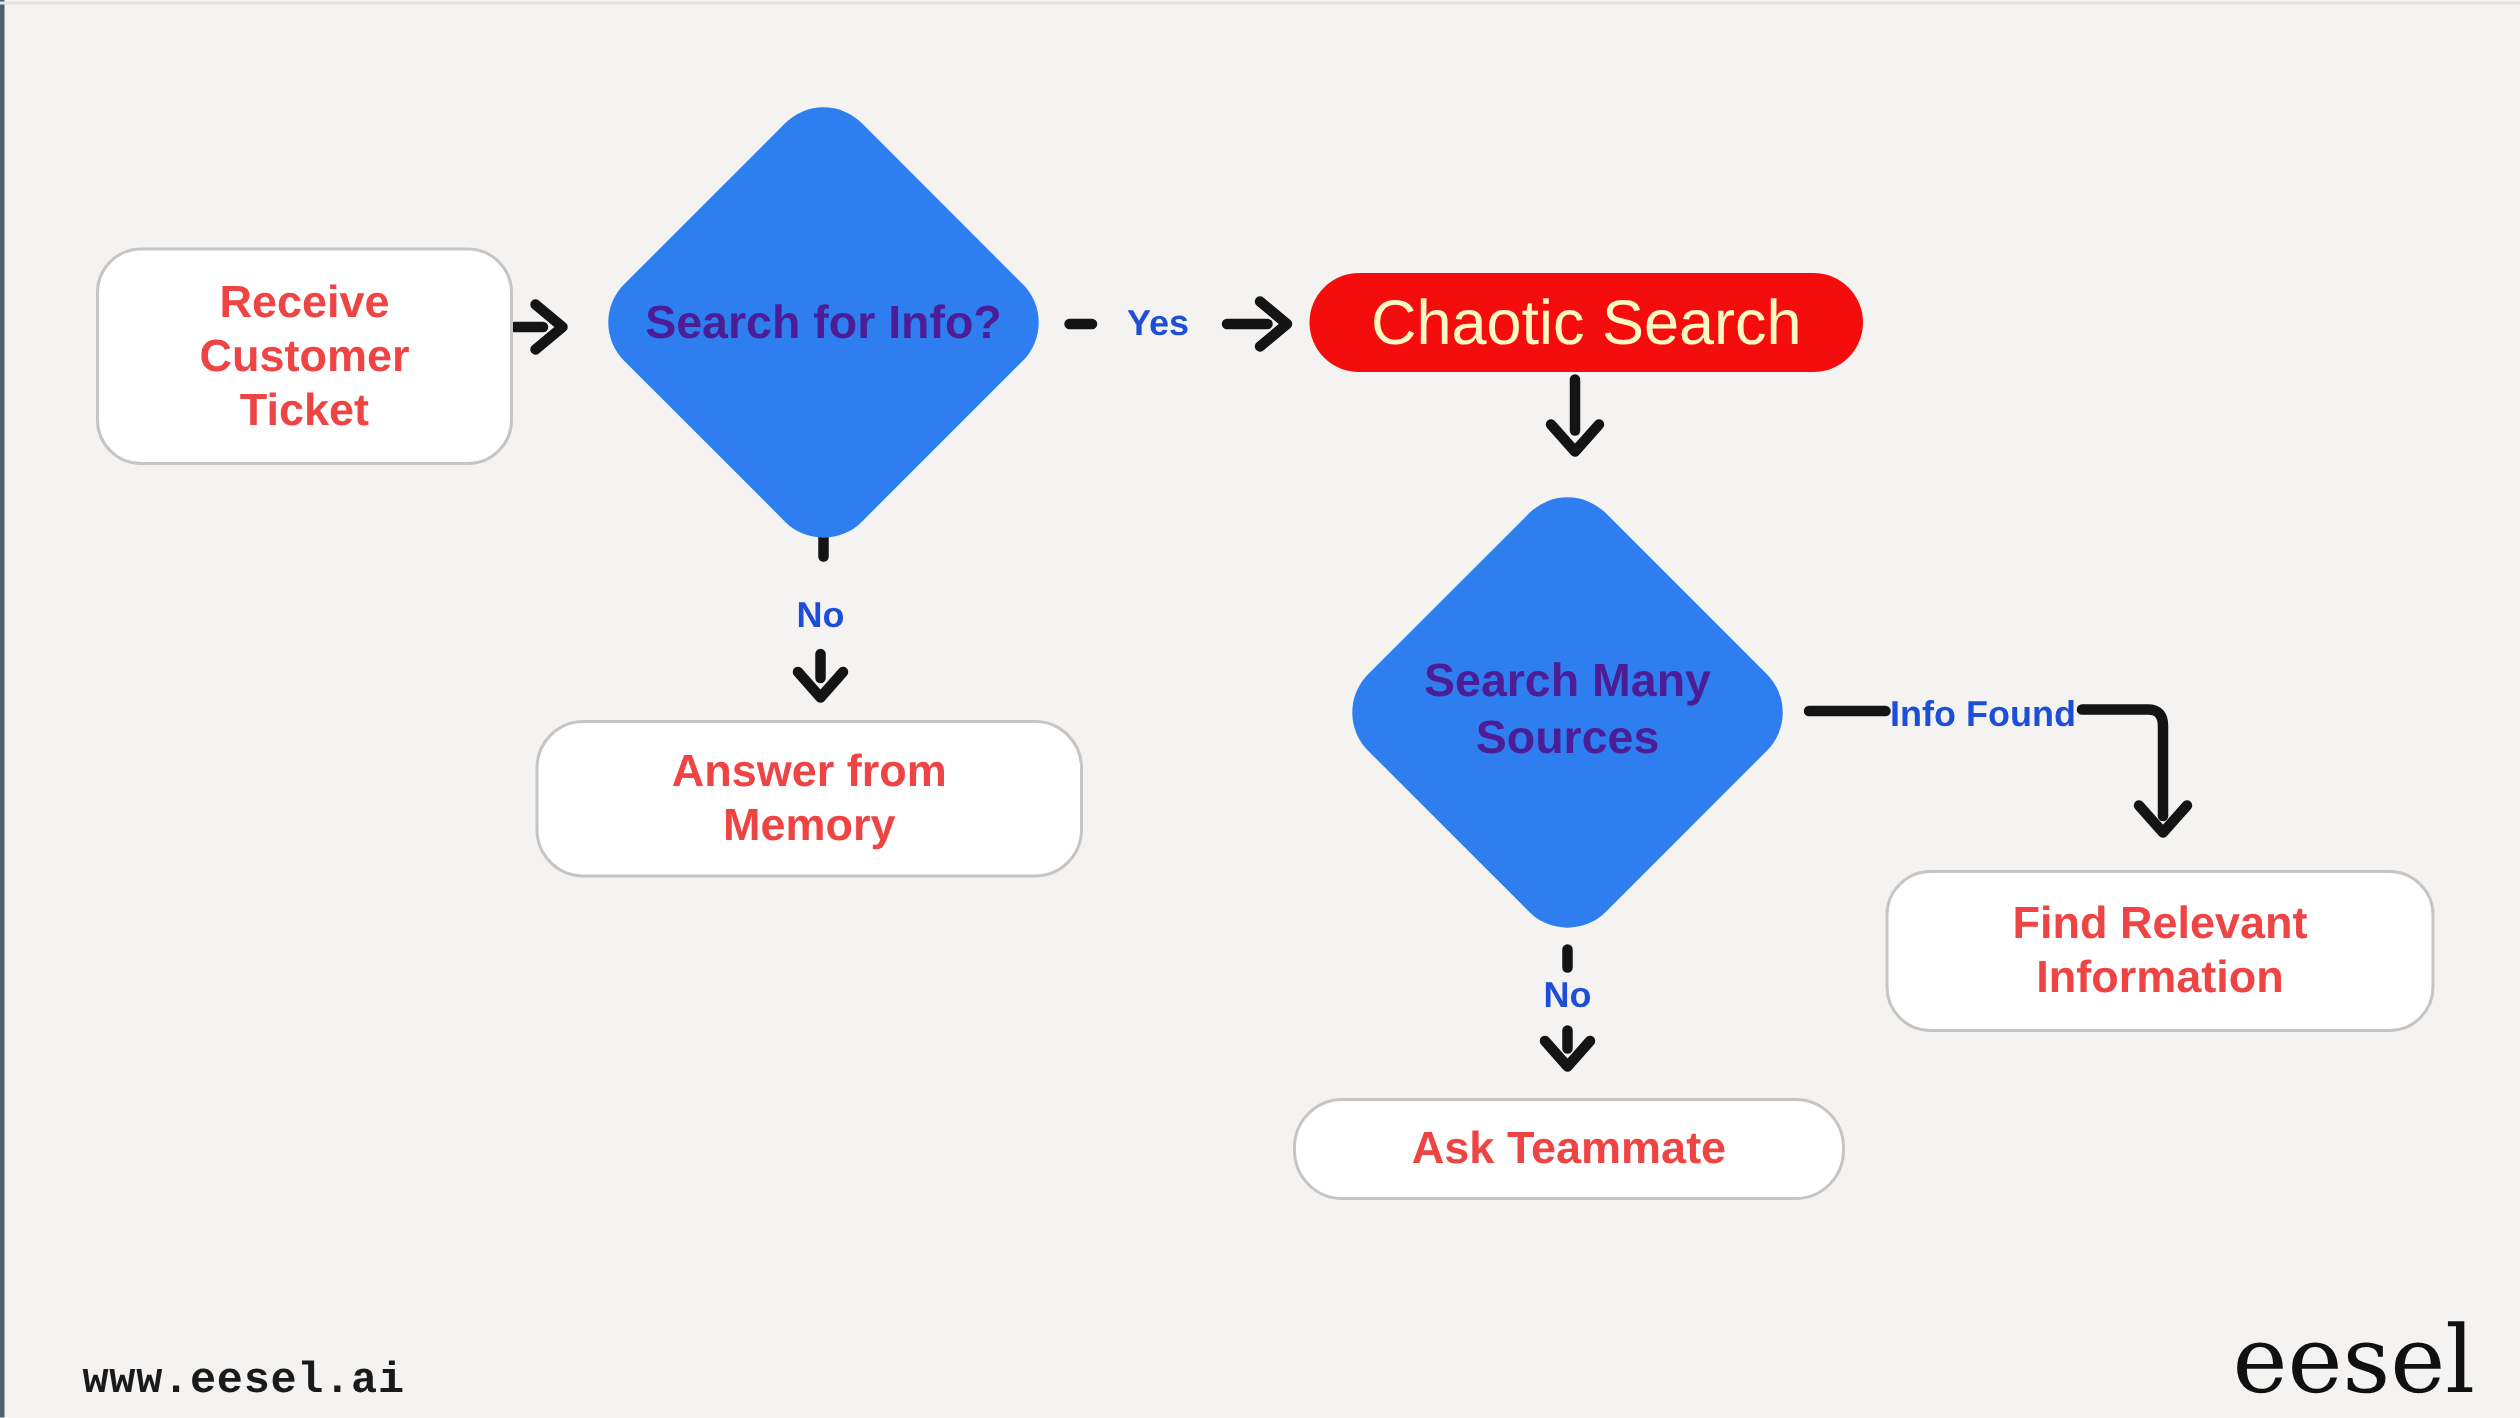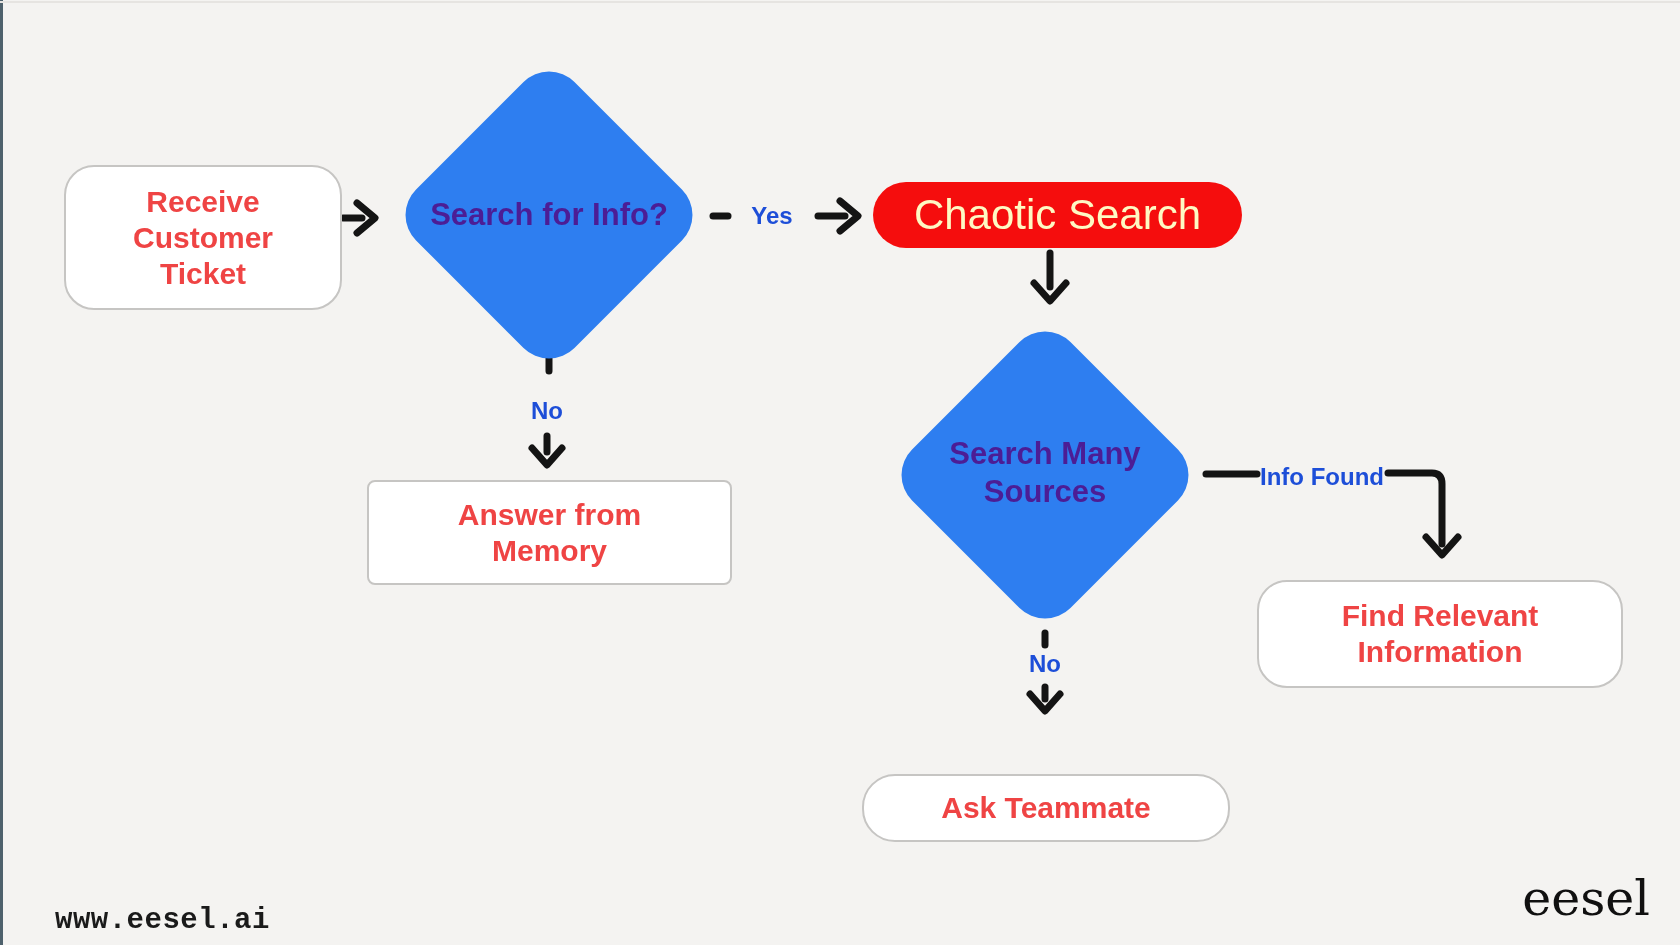--- a/index.html
+++ b/index.html
@@ -77,21 +77,21 @@
     font-size: 29px;
     color: #1a1a1a;
     letter-spacing: 0.5px;
     margin-top: 24px;
   }
   .logo {
     position: absolute;
     right: 30px; top: 870px;
     font-family: "DejaVu Serif", "Liberation Serif", serif;
     font-weight: 400;
-    font-size: 49px;
+    font-size: 62px;
     color: #101010;
   }
 </style>
 </head>
 <body style="--background: #f4f3f1; --node-blue: #2e7ef0; --node-red: #f50d0d; --box-white: #ffffff; --box-border: #c6c5c3; --line: #141414; --edge-left: #4e616c;">
 
 <div class="edge-line-left"></div>
 <div class="edge-line-top"></div>
 
 <svg class="connectors" width="1680" height="945" viewBox="0 0 1680 945">
@@ -136,29 +136,29 @@
 
 <div class="node pill" style="left:873px; top:182px; width:369px; height:66px;">
   <span>Chaotic Search</span>
 </div>
 
 <div>
   <div class="diamond-shape" style="left:933px; top:363px;"></div>
   <div class="diamond-label" style="left:1045px; top:473px; width:240px;">Search Many Sources</div>
 </div>
 
-<div class="node process" style="left:367px; top:480px; width:365px; height:105px; border-radius:8px;">
+<div class="node process" style="left:357px; top:480px; width:365px; height:105px; border-radius:32px;">
   <span class="wrap" style="max-width:225px;">Answer from Memory</span>
 </div>
 
 <div class="node process" style="left:1257px; top:580px; width:366px; height:108px; border-radius:30px;">
   <span class="wrap" style="max-width:245px;">Find Relevant Information</span>
 </div>
 
-<div class="node process" style="left:862px; top:732px; width:368px; height:68px; border-radius:33px;margin-top:42px;">
+<div class="node process" style="left:862px; top:732px; width:368px; height:68px; border-radius:33px;">
   <span class="wrap" style="white-space:nowrap;">Ask Teammate</span>
 </div>
 
 <div class="edge-label" style="left:772px; top:216px;">Yes</div>
 <div class="edge-label" style="left:547px; top:411px;">No</div>
 <div class="edge-label" style="left:1045px; top:664px;">No</div>
 <div class="edge-label" style="left:1322px; top:477px;">Info Found</div>
 
 <div class="footer-url">www.eesel.ai</div>
 <div class="logo">eesel</div>

